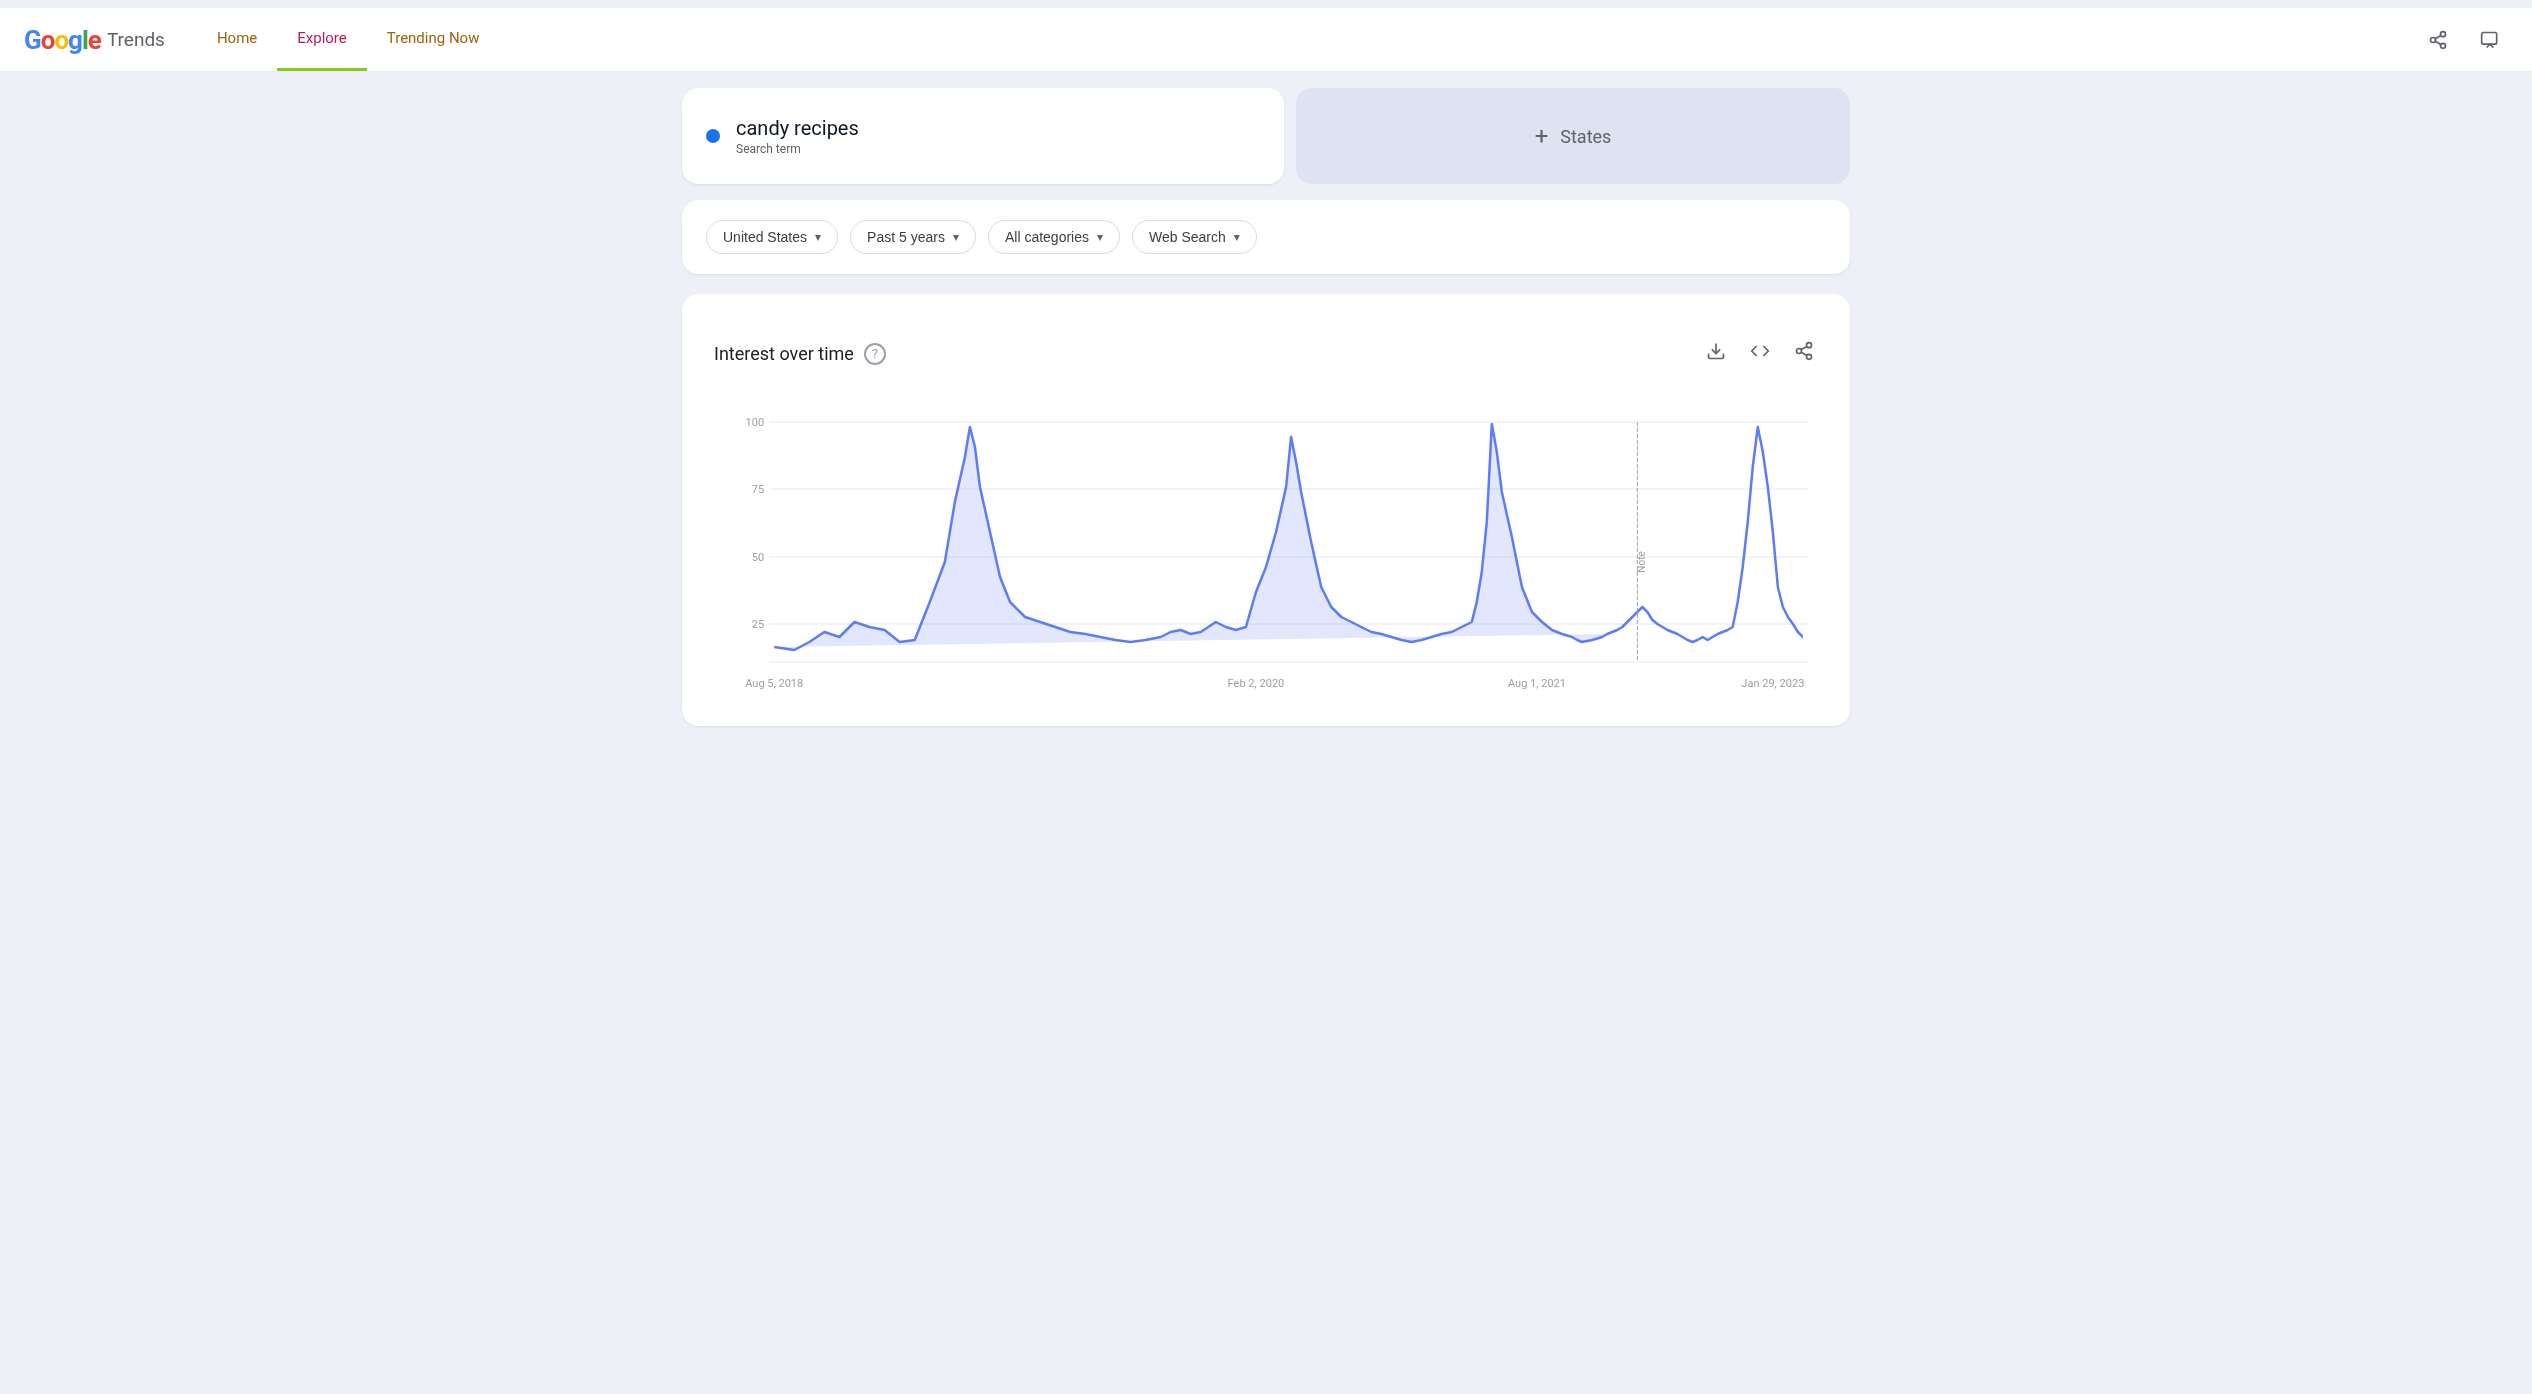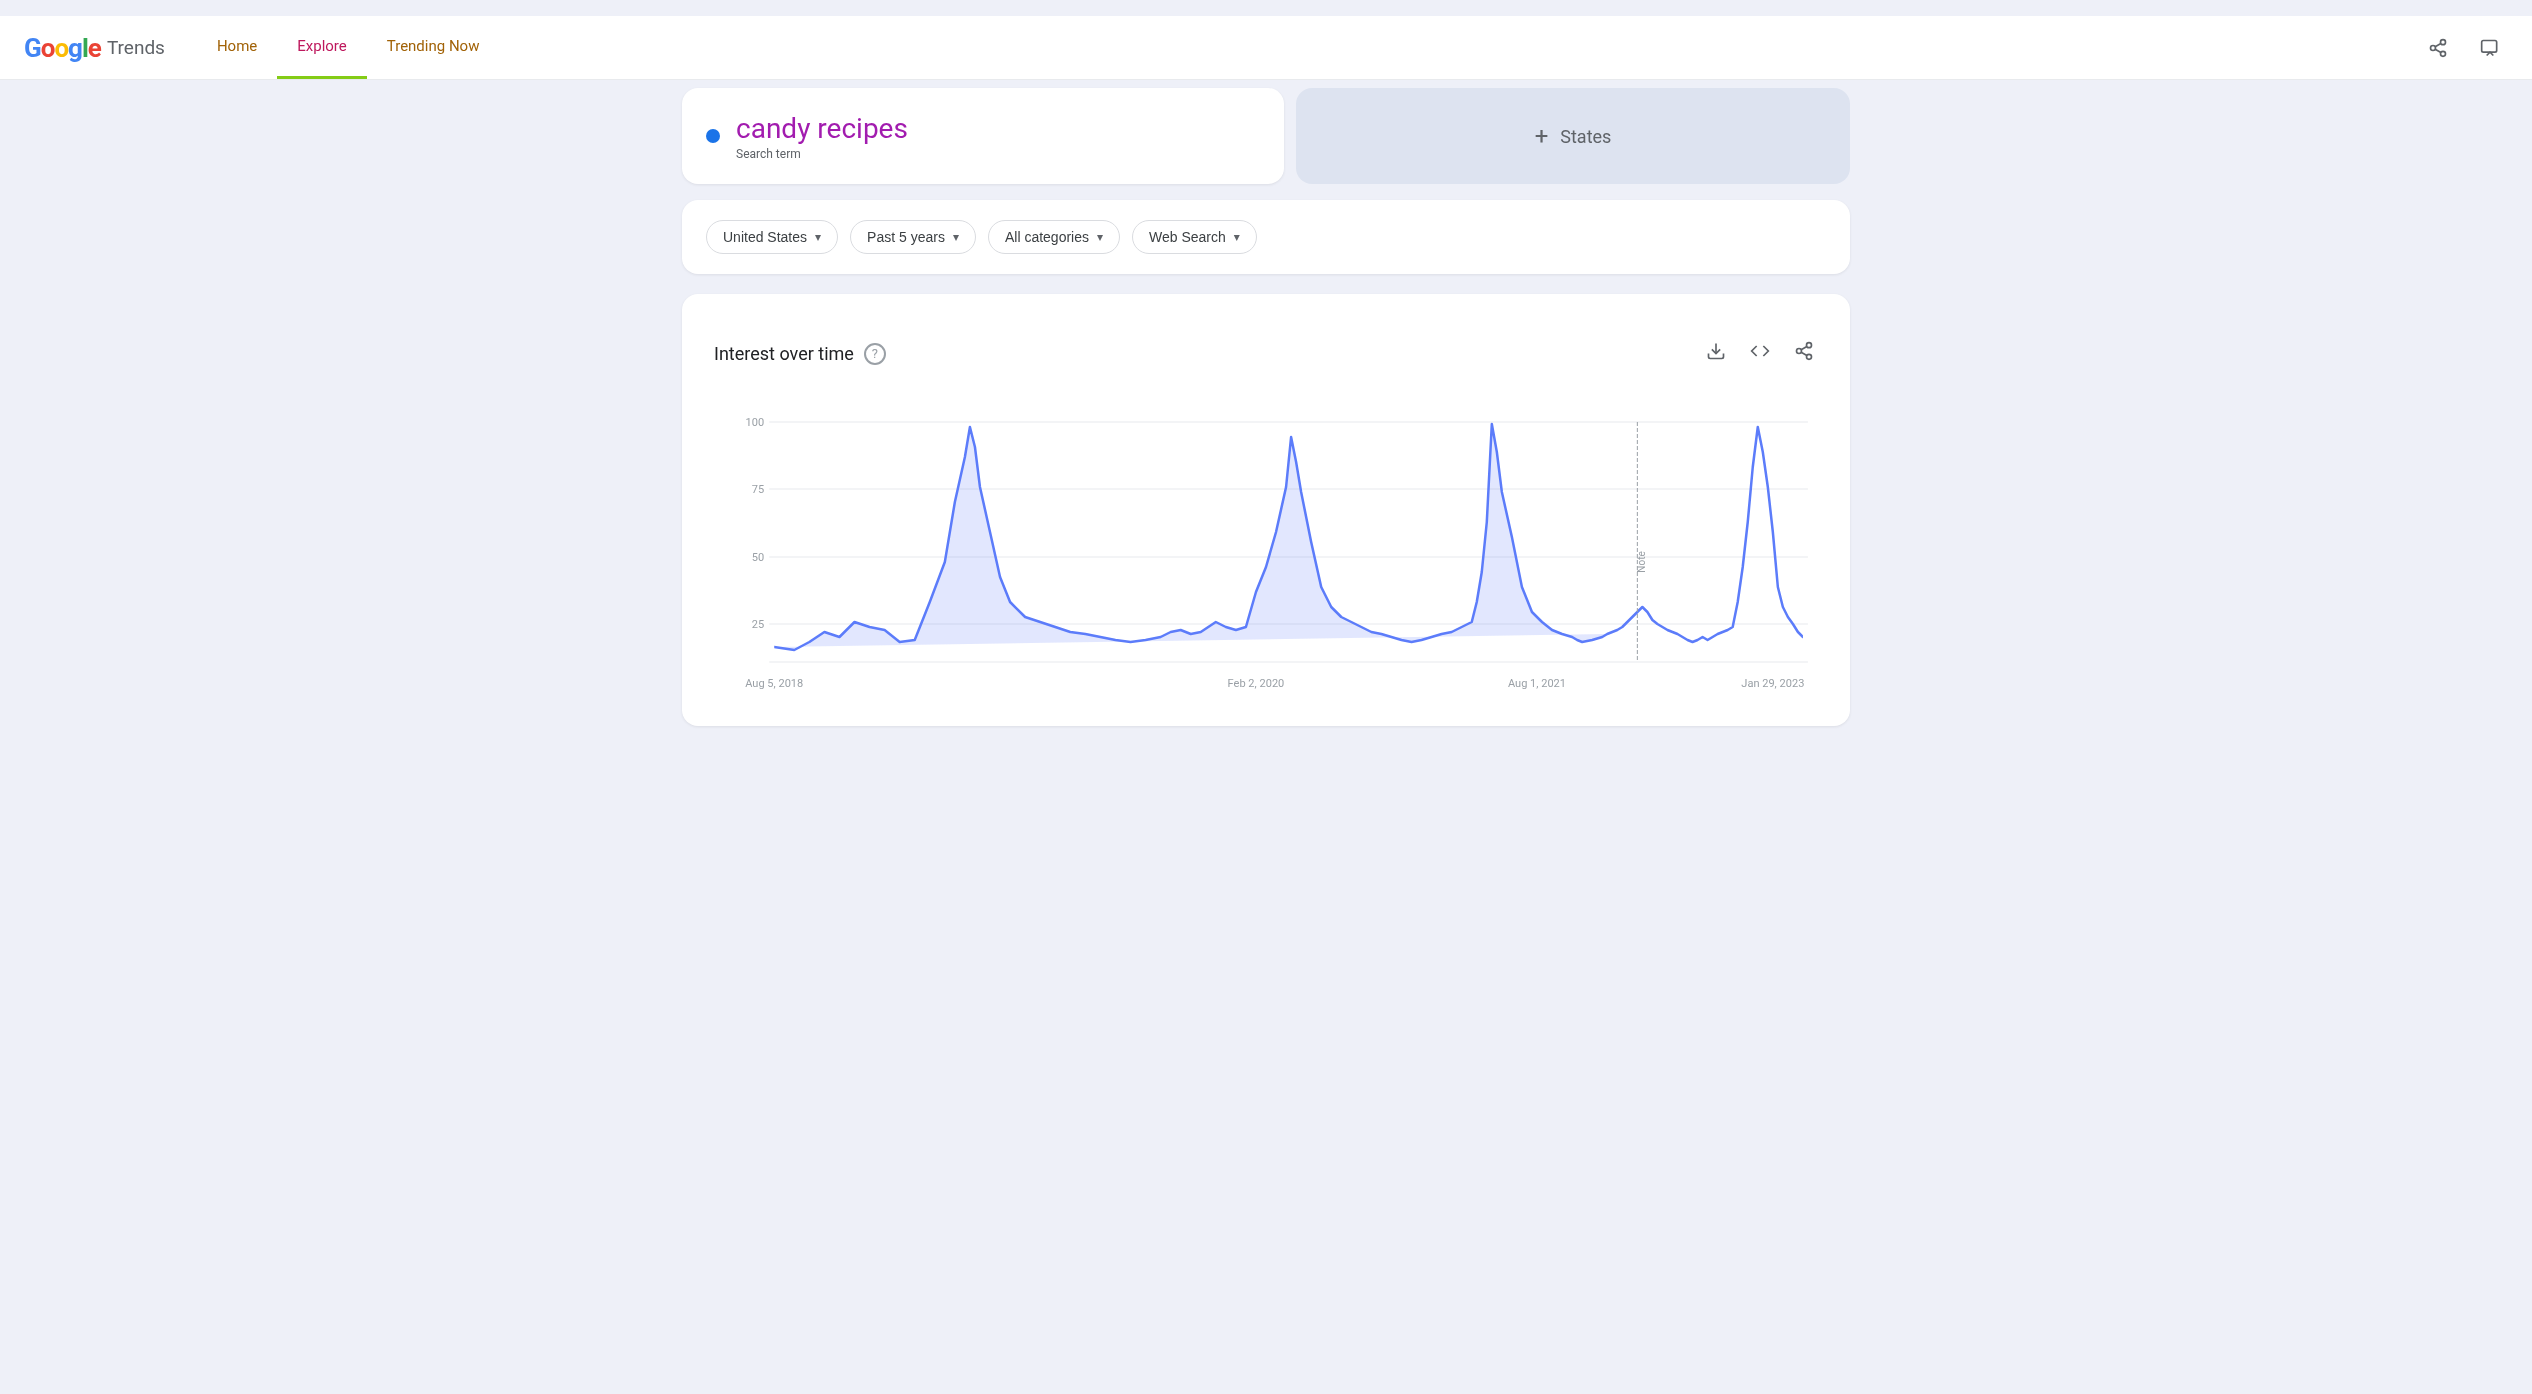--- a/index.html
+++ b/index.html
@@ -11,21 +11,21 @@
     }
 
     
     .header {
       background: #fff;
       display: flex;
       align-items: center;
       padding: 0 24px;
       height: 64px;
       position: sticky;
-      top: 16px;
+      top: 8px;
       z-index: 100;
       border-bottom: 1px solid #e8eaed;
     }
     .logo-area {
       display: flex;
       align-items: center;
       gap: 4px;
       margin-right: 32px;
       text-decoration: none;
     }
@@ -110,23 +110,23 @@
     }
     .search-dot {
       width: 14px;
       height: 14px;
       background: #1a73e8;
       border-radius: 50%;
       margin-right: 16px;
       flex-shrink: 0;
     }
     .search-term-text {
-      font-size: 28px;
+      font-size: 20px;
       font-weight: 400;
-      color: #a21caf;
+      color: #0f172a;
     }
     .search-type {
       font-size: 12px;
       color: #5f6368;
       margin-top: 2px;
     }
     .compare-card {
       background: #dde3f0;
       border-radius: 16px;
       flex: 1;

